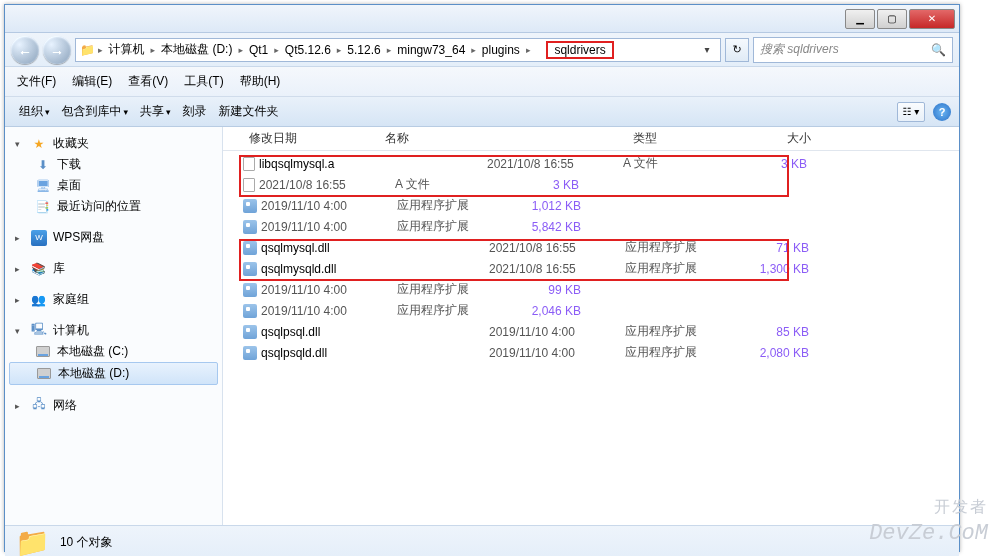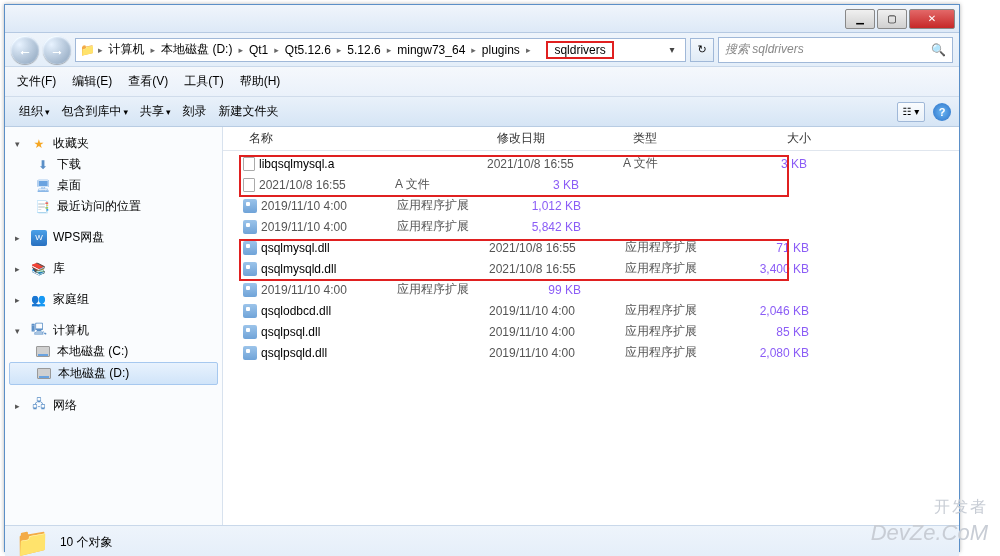--- a/index.html
+++ b/index.html
@@ -16,21 +16,21 @@
     .nav-row { height: 34px; background: linear-gradient(#eef4fb,#e4eef9); display: flex; align-items: center; padding: 4px 6px; gap: 4px; border-bottom: 1px solid #c9d8ea; }
     .nav-arrow { width: 28px; height: 28px; border-radius: 14px; background: radial-gradient(circle at 30% 30%, #bdd5f0,#5b8fc7); display:flex; align-items:center; justify-content:center; color:#fff; font-size:14px; box-shadow: inset 0 1px 2px rgba(255,255,255,0.6), 0 1px 1px rgba(0,0,0,0.3); }
     .nav-arrow.disabled { filter: grayscale(0.6) brightness(1.15); }
     .address-bar { flex: 1; height: 24px; background: #fff; border: 1px solid #a0b8d8; display: flex; align-items: center; padding: 0 4px; font-size: 12px; }
     .crumb { padding: 0 4px; white-space: nowrap; }
     .crumb-sep { padding: 0 2px; color: #666; font-size: 9px; }
     .crumb.hl { border: 2px solid #e02020; padding: 0 6px; margin: 0 14px; }
     .addr-tail { flex:1; }
     .addr-drop { width: 18px; color:#444; text-align:center; font-size:10px; }
     .refresh-btn { width: 24px; height: 24px; background: linear-gradient(#f5f9fd,#e0ebf6); border: 1px solid #a0b8d8; display:flex;align-items:center;justify-content:center; font-size:11px; }
-    .search-box { width: 235px; height: 24px; background: #fff; border: 1px solid #a0b8d8; display: flex; align-items: center; padding: 12px 6px; font-size: 12px; color: #888; font-style: italic; }
+    .search-box { width: 200px; height: 24px; background: #fff; border: 1px solid #a0b8d8; display: flex; align-items: center; padding: 12px 6px; font-size: 12px; color: #888; font-style: italic; }
     .search-box .s-icon { margin-left:auto; font-style:normal; color:#4a6fa5; }
     
     .menu-row { height: 30px; background: linear-gradient(#f5f8fc,#eaf1fa); display: flex; align-items: center; padding: 0 6px; gap: 4px; font-size: 12px; border-bottom: 1px solid #d0dceb; }
     .menu-item { padding: 2px 6px; }
     
     .toolbar { height: 30px; background: linear-gradient(#e9f1fa,#d6e5f5); display: flex; align-items: center; padding: 0 8px; font-size: 12px; border-bottom: 1px solid #b8cce3; }
     .tool-item { padding: 3px 6px; display:flex; align-items:center; gap:2px; }
     .tool-tail { margin-left:auto; display:flex; gap:8px; align-items:center; }
     .view-btn { width:28px; height:20px; border:1px solid #a0b8d8; background:linear-gradient(#fafcfe,#e8f0f9); border-radius:2px; font-size:10px; display:flex;align-items:center;justify-content:center; }
     .help-btn { width:18px; height:18px; border-radius:9px; background:radial-gradient(#6bb7f5,#2a6fc5); color:#fff; font-size:11px; display:flex;align-items:center;justify-content:center; font-weight:bold; }
@@ -72,21 +72,21 @@
     .f-icon.dll::after { content:''; position:absolute; top:3px; left:3px; width:4px;height:4px; background:#fff; border-radius:1px; }
     .f-name { width: 228px; }
     .f-date { width: 136px; color:#555; }
     .f-type { width: 110px; color:#555; }
     .f-size { width: 80px; text-align:right; color:#8b5cf6; padding-right:6px; }
     
     .red-box { position: absolute; border: 2px solid #e02020; pointer-events:none; }
     
     .status-bar { height: 34px; background: linear-gradient(#eef4fb,#e4eef9); border-top: 1px solid #c9d8ea; display:flex; align-items:center; padding: 0 10px; font-size:12px; gap:10px; }
     
-    .watermark { position:absolute; right: 12px; bottom: 10px; color:#c8cdd5; font-size:22px; font-style:italic; pointer-events:none; font-family: Liberation Sans, sans-serif; }
+    .watermark { position:absolute; right: 12px; bottom: 10px; color:#c8cdd5; font-size:22px; font-style:italic; pointer-events:none; font-family: Liberation Mono, monospace; }
     .watermark2 { position:absolute; right: 12px; bottom: 38px; color:#c8cdd5; font-size:16px; pointer-events:none; font-family: "Microsoft YaHei"; letter-spacing: 2px; }
   </style>
 </head>
 <body>
 
 <div class="window">
 
   <div class="title-bar">
     <div class="win-btn min">▁</div>
     <div class="win-btn max">▢</div>
@@ -218,22 +218,22 @@
         <div class="side-head">
             <span class="chev">▸</span>
             <span class="ico ico-net">🖧</span>
             <span>网络</span>
           </div>
       </div>
     </div>
 
     <div class="content">
       <div class="col-headers">
+        <div class="col-h col-date">修改日期</div>
         <div class="col-h col-name">名称</div>
-        <div class="col-h col-date">修改日期</div>
         <div class="col-h col-type">类型</div>
         <div class="col-h col-size">大小</div>
       </div>
       <div class="files" id="files-container">
 
         <div class="red-box" style="left:16px; top:4px; width:550px; height:42px;"></div>
         <div class="red-box" style="left:16px; top:88px; width:550px; height:42px;"></div>
       <div class="file-row">
             <span class="f-icon file"></span>
             <span class="f-name">libqsqlmysql.a</span>
@@ -264,31 +264,30 @@
             <span class="f-name">qsqlmysql.dll</span>
             <span class="f-date">2021/10/8 16:55</span>
             <span class="f-type">应用程序扩展</span>
             <span class="f-size">71 KB</span>
           </div>
           <div class="file-row">
             <span class="f-icon dll"></span>
             <span class="f-name">qsqlmysqld.dll</span>
             <span class="f-date">2021/10/8 16:55</span>
             <span class="f-type">应用程序扩展</span>
-            <span class="f-size">3,400 KB</span>
+            <span class="f-size">1,300 KB</span>
           </div>
           <div class="file-row">
             <span class="f-icon dll"></span>
             <span class="f-date">2019/11/10 4:00</span>
             <span class="f-type">应用程序扩展</span>
             <span class="f-size">99 KB</span>
           </div>
           <div class="file-row">
             <span class="f-icon dll"></span>
-            <span class="f-name">qsqlodbcd.dll</span>
             <span class="f-date">2019/11/10 4:00</span>
             <span class="f-type">应用程序扩展</span>
             <span class="f-size">2,046 KB</span>
           </div>
           <div class="file-row">
             <span class="f-icon dll"></span>
             <span class="f-name">qsqlpsql.dll</span>
             <span class="f-date">2019/11/10 4:00</span>
             <span class="f-type">应用程序扩展</span>
             <span class="f-size">85 KB</span>

